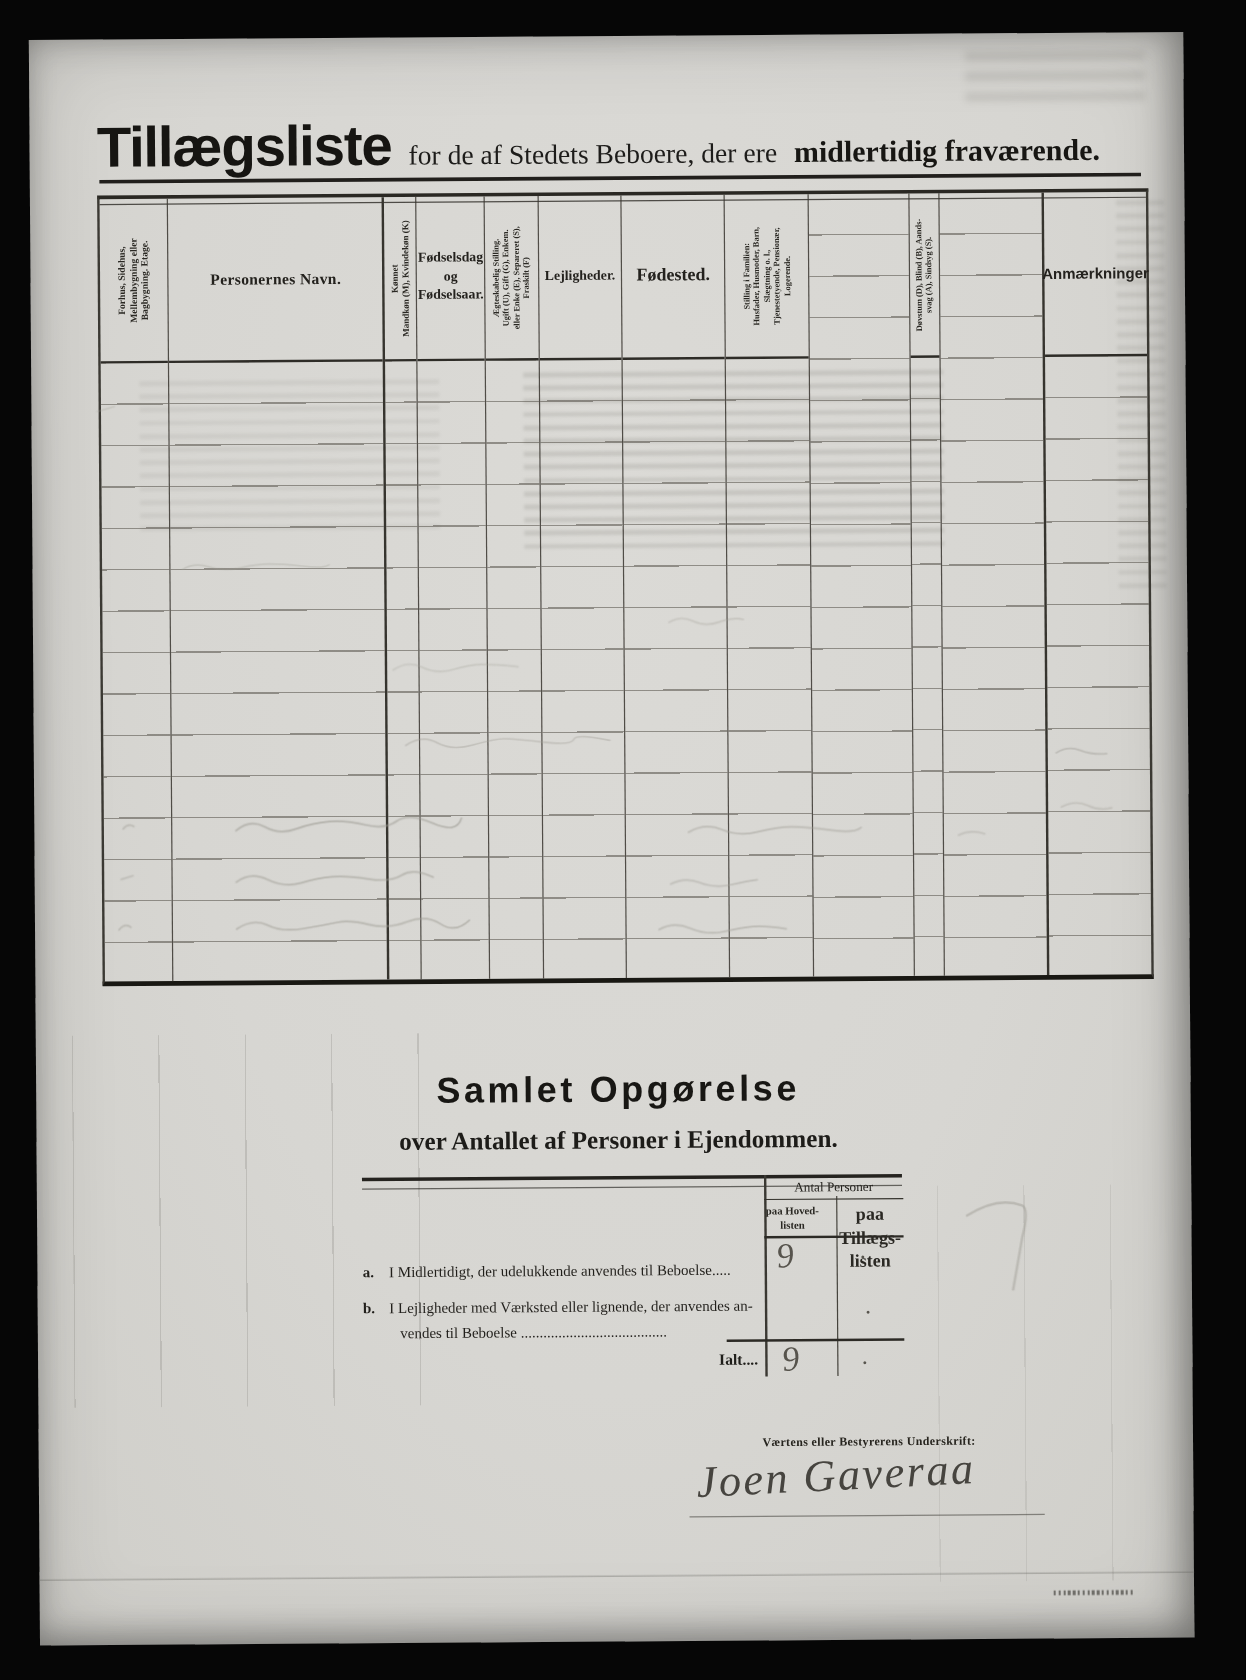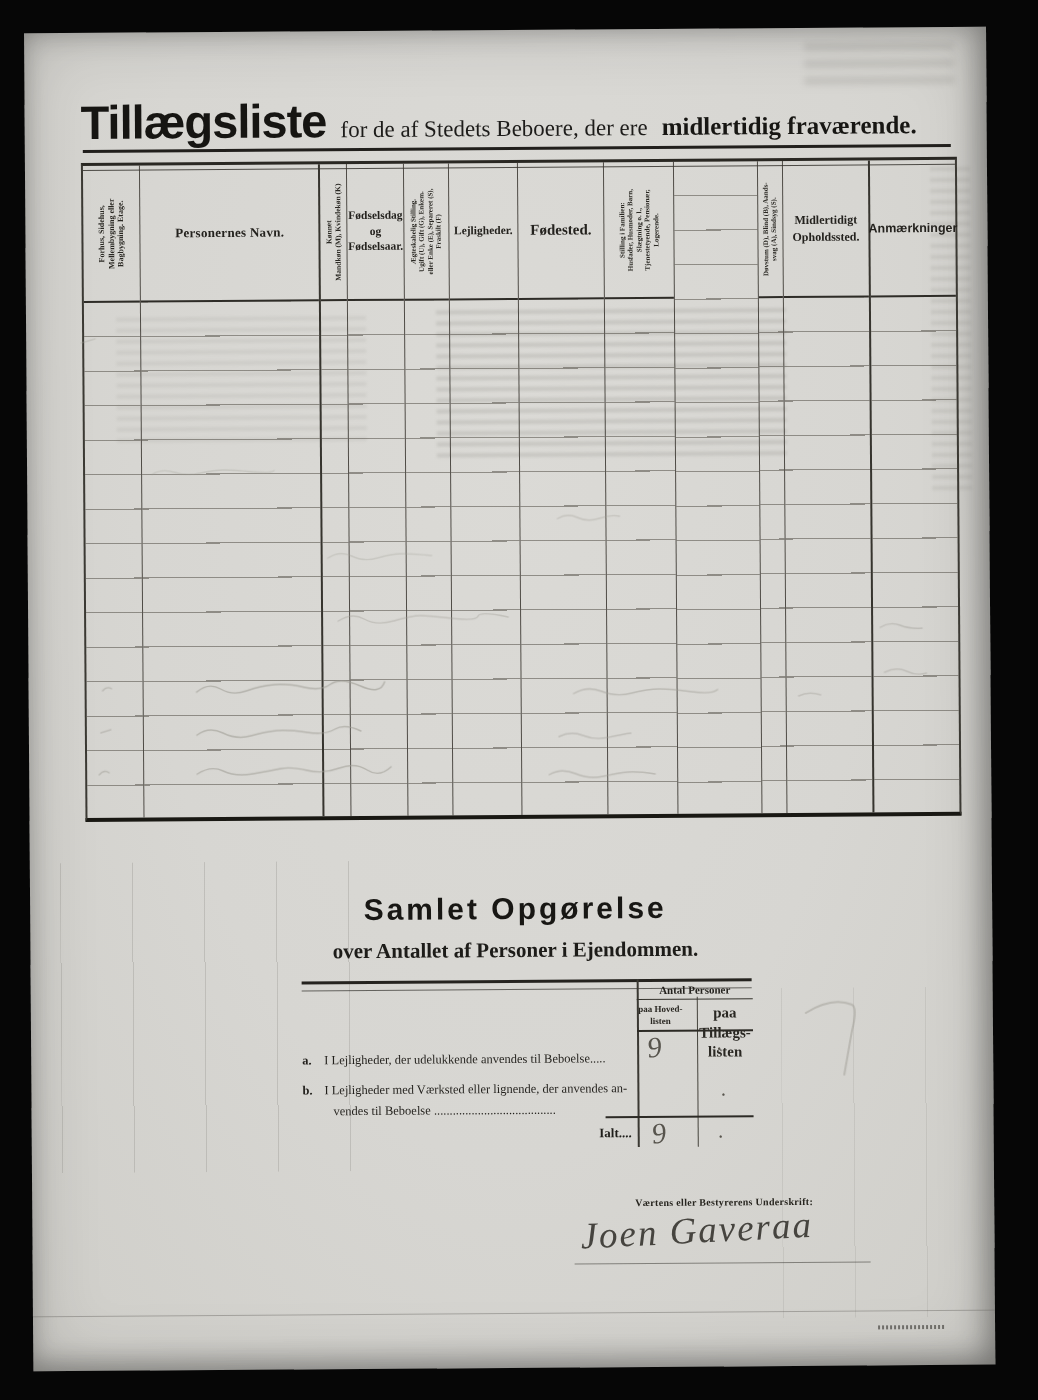--- a/index.html
+++ b/index.html
@@ -58,21 +58,21 @@
   .sum-head{position:absolute;left:235px;top:862px;width:500px;text-align:center;
             font-family:"Liberation Sans","DejaVu Sans",sans-serif;font-weight:bold;
             font-size:30px;letter-spacing:3px;color:#181714;}
   .sum-sub{position:absolute;left:235px;top:908px;width:500px;text-align:center;
            font-weight:bold;font-size:21px;color:#1d1c19;}
   .sum-toprule{position:absolute;left:271px;top:950px;width:450px;height:6px;
                border-top:3px solid #25231f;border-bottom:1px solid rgba(37,35,31,.65);}
   .sum-v1{position:absolute;left:606px;top:950px;width:2px;height:168px;background:#3a3832;}
   .sum-v2{position:absolute;left:666px;top:968px;width:1px;height:150px;background:#45433c;}
   .antal-label{position:absolute;left:606px;top:955px;width:116px;text-align:center;
-               font-weight:bold;font-size:11px;color:#24221e;}
+               font-weight:normal;font-size:11px;color:#24221e;}
   .antal-rule{position:absolute;left:606px;top:970px;width:116px;height:1px;background:#34322c;}
   .sub-hoved{position:absolute;left:607px;top:975px;width:45px;text-align:center;font-weight:bold;font-size:9px;line-height:1.3;color:#2a2823;}
   .sub-tillaeg{position:absolute;left:666px;top:975px;width:56px;text-align:center;font-weight:bold;font-size:15px;line-height:1.3;color:#2a2823;}
   .subs-rule{position:absolute;left:606px;top:1001px;width:116px;height:2px;background:#2c2a25;}
   .sum-row-a{position:absolute;left:271px;top:1022px;width:345px;font-size:12.5px;color:#211f1b;}
   .sum-row-b1{position:absolute;left:271px;top:1052px;width:345px;font-size:12.5px;color:#211f1b;}
   .sum-row-b2{position:absolute;left:302px;top:1073px;width:320px;font-size:12.5px;color:#211f1b;}
   .row-prefix{display:inline-block;width:22px;font-weight:bold;}
   .bold-word{font-weight:normal;}
   .ialt-rule{position:absolute;left:574px;top:1087px;width:148px;height:2px;background:#2c2a25;}
@@ -175,24 +175,20 @@
         <div class="tbody"></div>
       </div>
       <div class="tcol" style="width:24px;">
         <div class="thead">
             <div class="rot pre" style="font-size:7px;">Døvstum (D), Blind (B), Aands-
 svag (A), Sindsyg (S).</div>
           </div>
         <div class="tbody"></div>
       </div>
       <div class="tcol thick" style="width:86px;">
-        <div class="thead h-md">
-            <div class="pre">Midlertidigt
-Opholdssted.</div>
-          </div>
         <div class="tbody"></div>
       </div>
       <div class="tcol" style="width:85px;">
         <div class="thead h-sans">
             <div>Anmærkninger</div>
           </div>
         <div class="tbody"></div>
       </div>
     </div>
 
@@ -227,21 +223,21 @@
     <div class="sum-v2"></div>
     <div class="antal-label">Antal Personer</div>
     <div class="antal-rule"></div>
     <div class="sub-hoved pre">paa Hoved-
 listen</div>
     <div class="sub-tillaeg pre">paa Tillægs-
 listen</div>
     <div class="subs-rule"></div>
 
     <div class="sum-row-a">
-      <span class="row-prefix">a.</span><span>I Lejligheder, der </span><span class="bold-word">udelukkende</span><span> anvendes til Beboelse.....</span>
+      <span class="row-prefix">a.</span><span>I Midlertidigt, der </span><span class="bold-word">udelukkende</span><span> anvendes til Beboelse.....</span>
     </div>
     <div class="sum-row-b1">
       <span class="row-prefix">b.</span><span>I Lejligheder med Værksted eller lignende, der </span><span class="bold-word">anvendes</span><span> an-</span>
     </div>
     <div class="sum-row-b2">vendes til Beboelse .......................................</div>
 
     <div class="ialt-rule"></div>
     <div class="ialt-label">Ialt....</div>
 
     <div class="hand hand-9" style="left:616px;top:1004px;">9</div>

